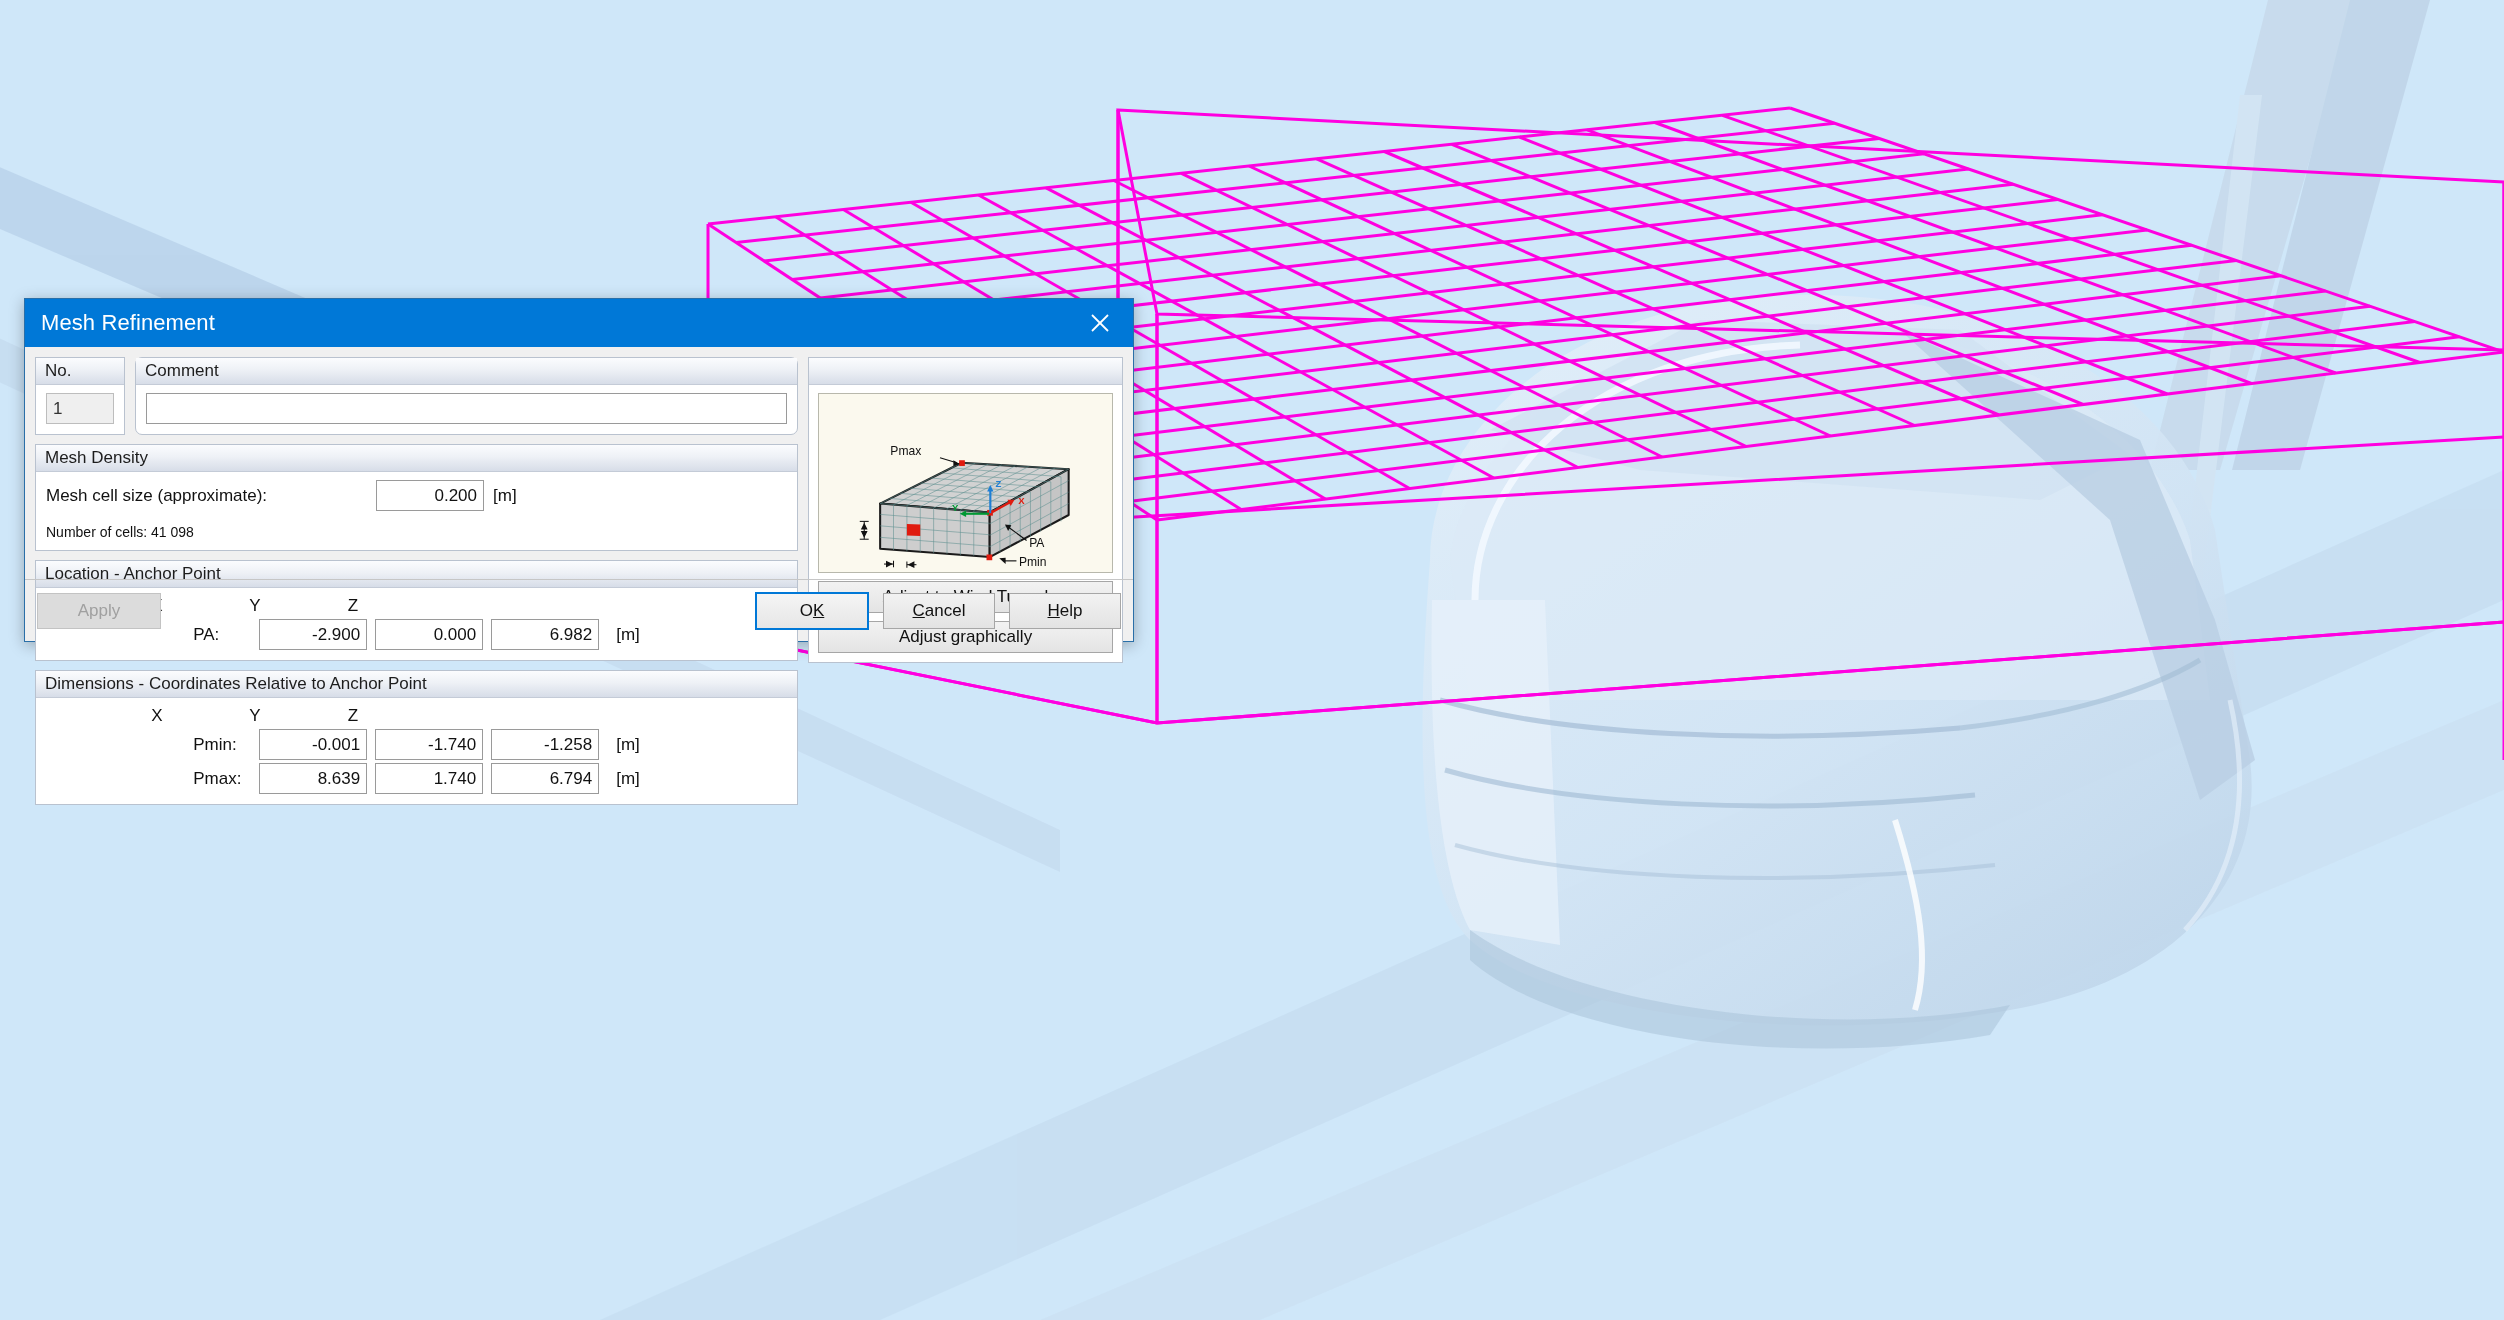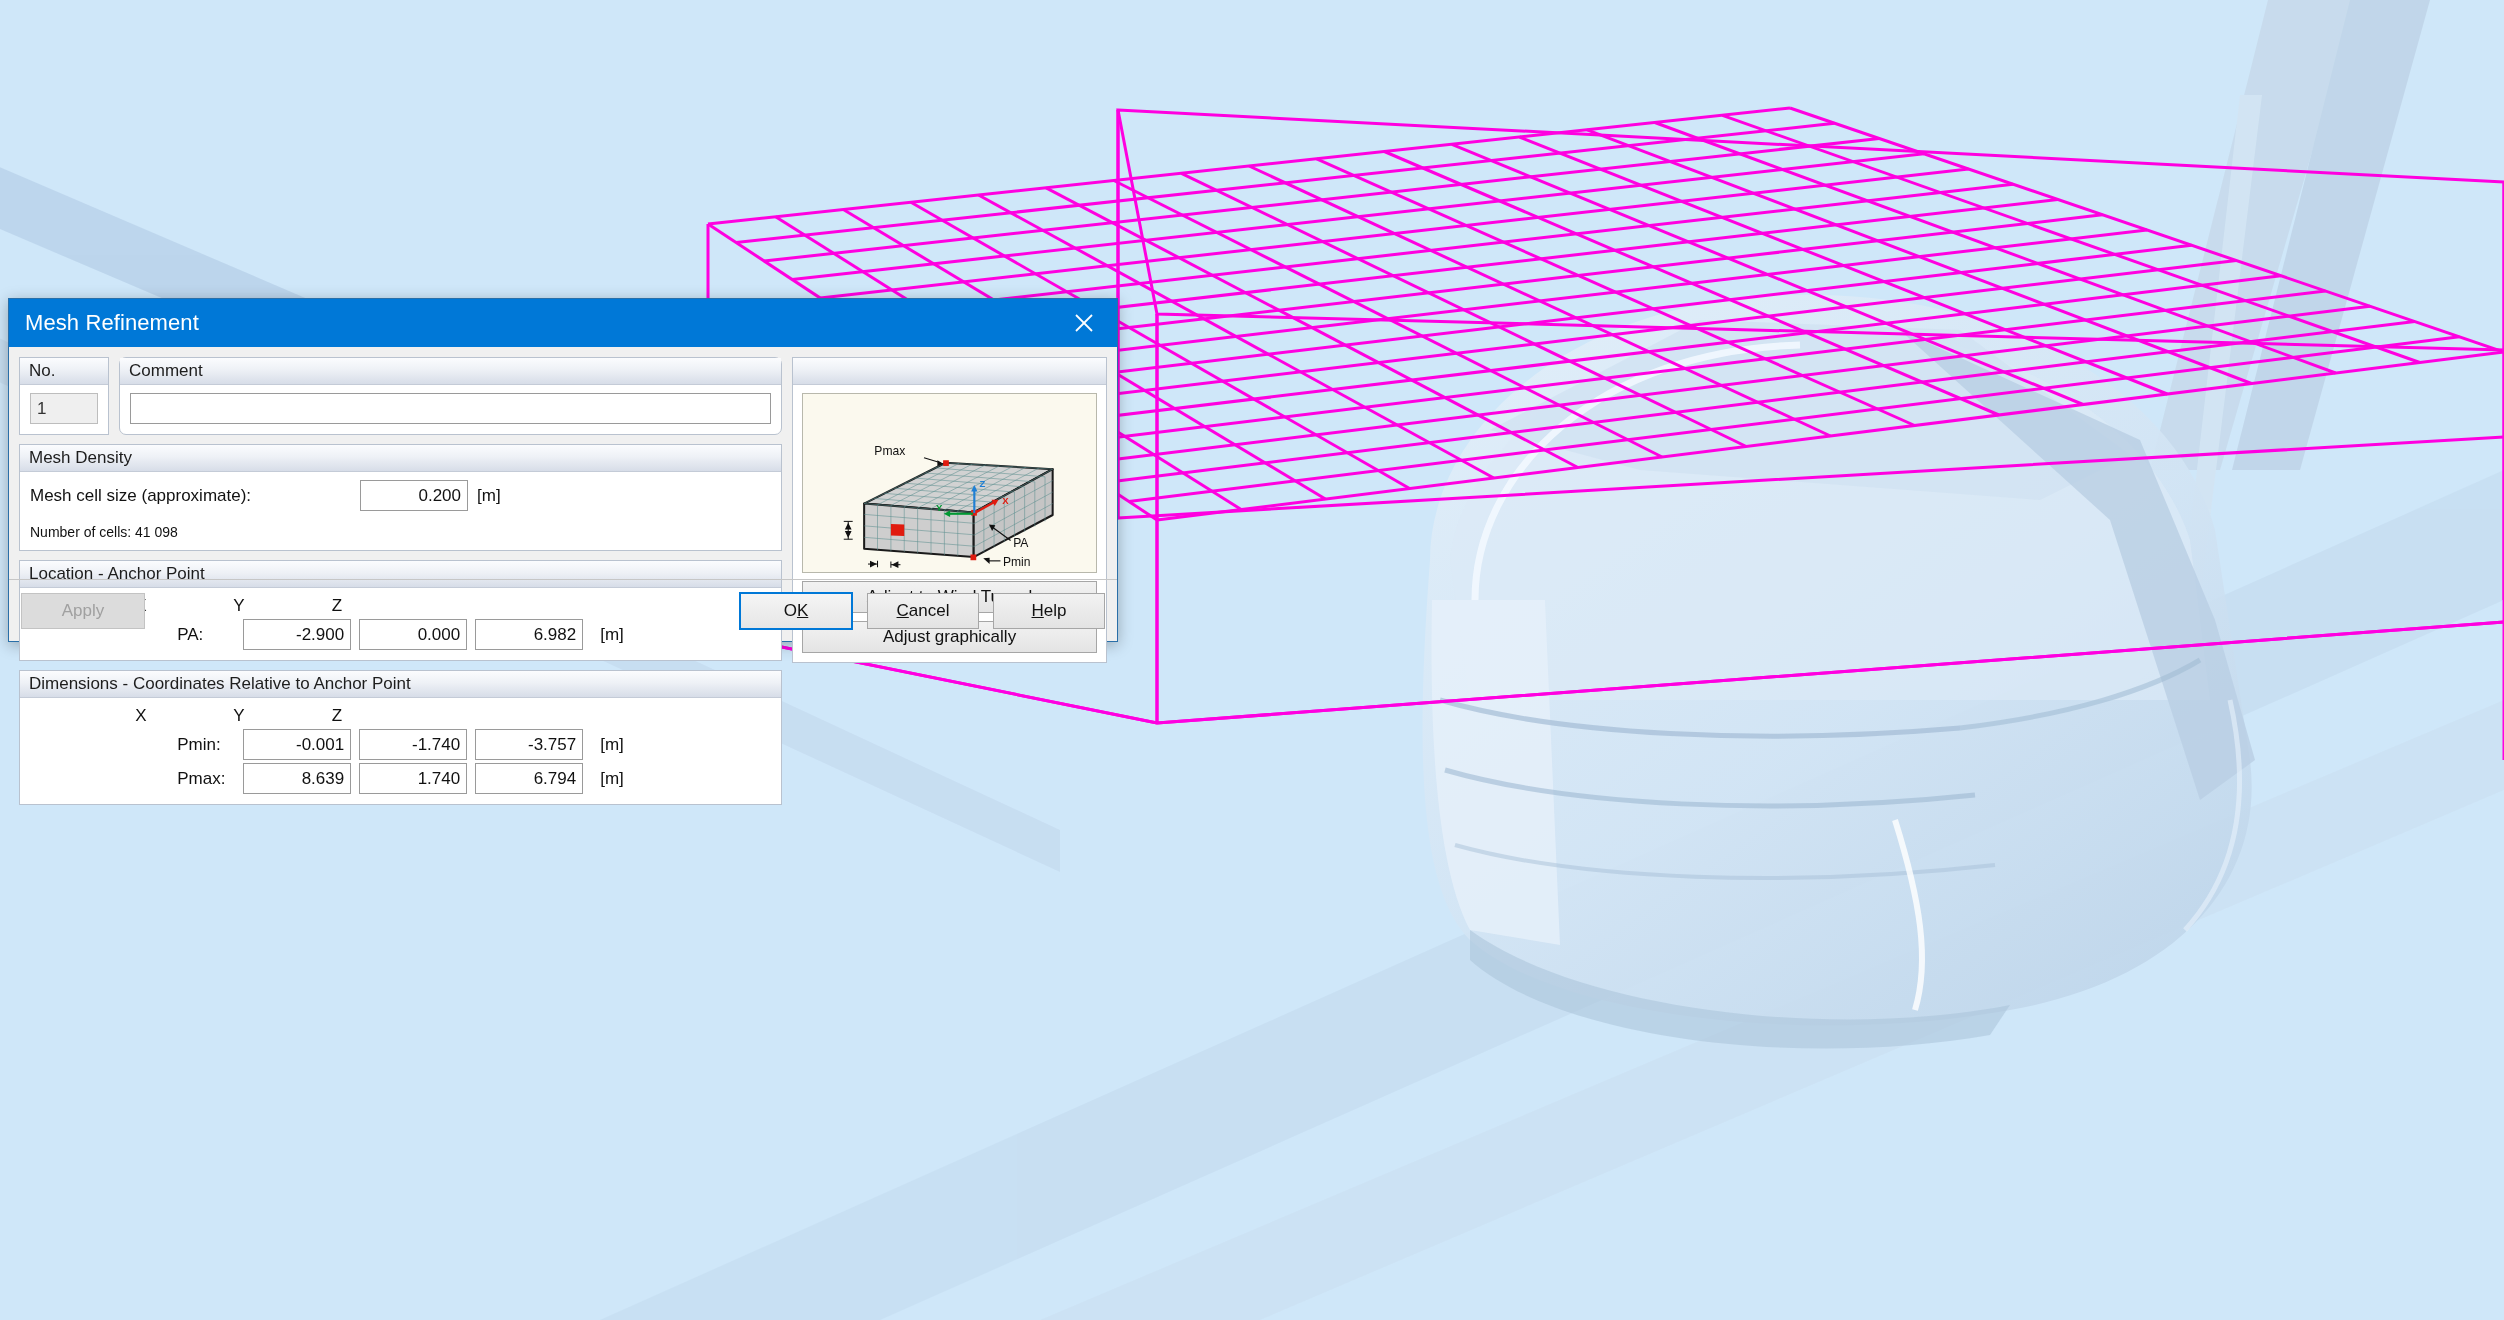--- a/index.html
+++ b/index.html
@@ -19,21 +19,21 @@
     width: 2504px;
     height: 1320px;
     background: #cfe7f9;
     overflow: hidden;
   }
   #viewport-svg { position: absolute; left: 0; top: 0; }
 
   
   #dialog {
     position: absolute;
-    left: 8px;
+    left: 24px;
     top: 298px;
     width: 1110px;
     height: 344px;
     box-sizing: border-box;
     background: #f0f0f0;
     border: 1px solid #2a6fa8;
     box-shadow: 0 3px 14px rgba(0,0,0,0.28);
     display: flex;
     flex-direction: column;
   }
@@ -405,21 +405,21 @@
           <div class="coord-head">
             <span class="spacer"></span>
             <span class="axis">X</span>
             <span class="axis">Y</span>
             <span class="axis">Z</span>
           </div>
           <div class="coord-row">
             <span class="rlabel">Pmin:</span>
             <div class="txtbox num">-0.001</div>
             <div class="txtbox num">-1.740</div>
-            <div class="txtbox num">-3.757</div>
+            <div class="txtbox num">-1.258</div>
             <span class="unit">[m]</span>
           </div>
           <div class="coord-row">
             <span class="rlabel">Pmax:</span>
             <div class="txtbox num">8.639</div>
             <div class="txtbox num">1.740</div>
             <div class="txtbox num">6.794</div>
             <span class="unit">[m]</span>
           </div>
         </div>

